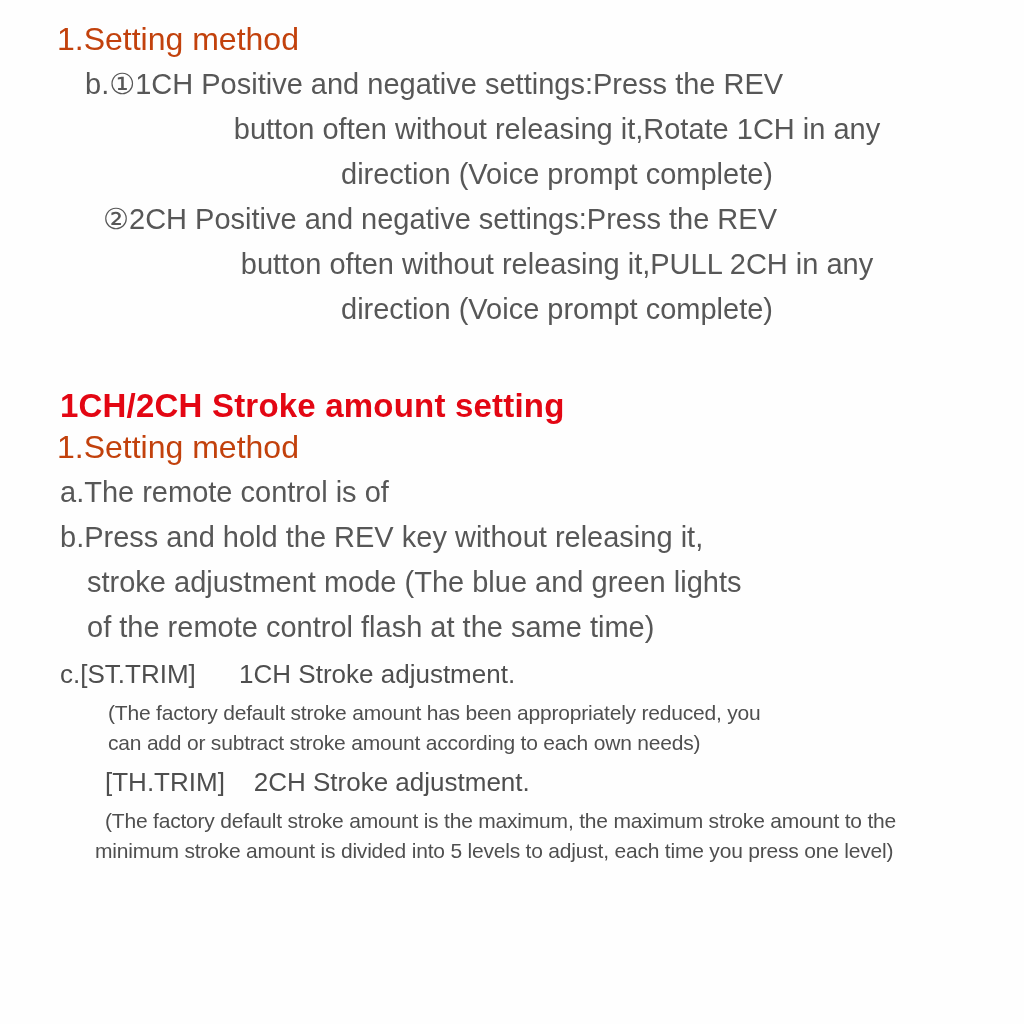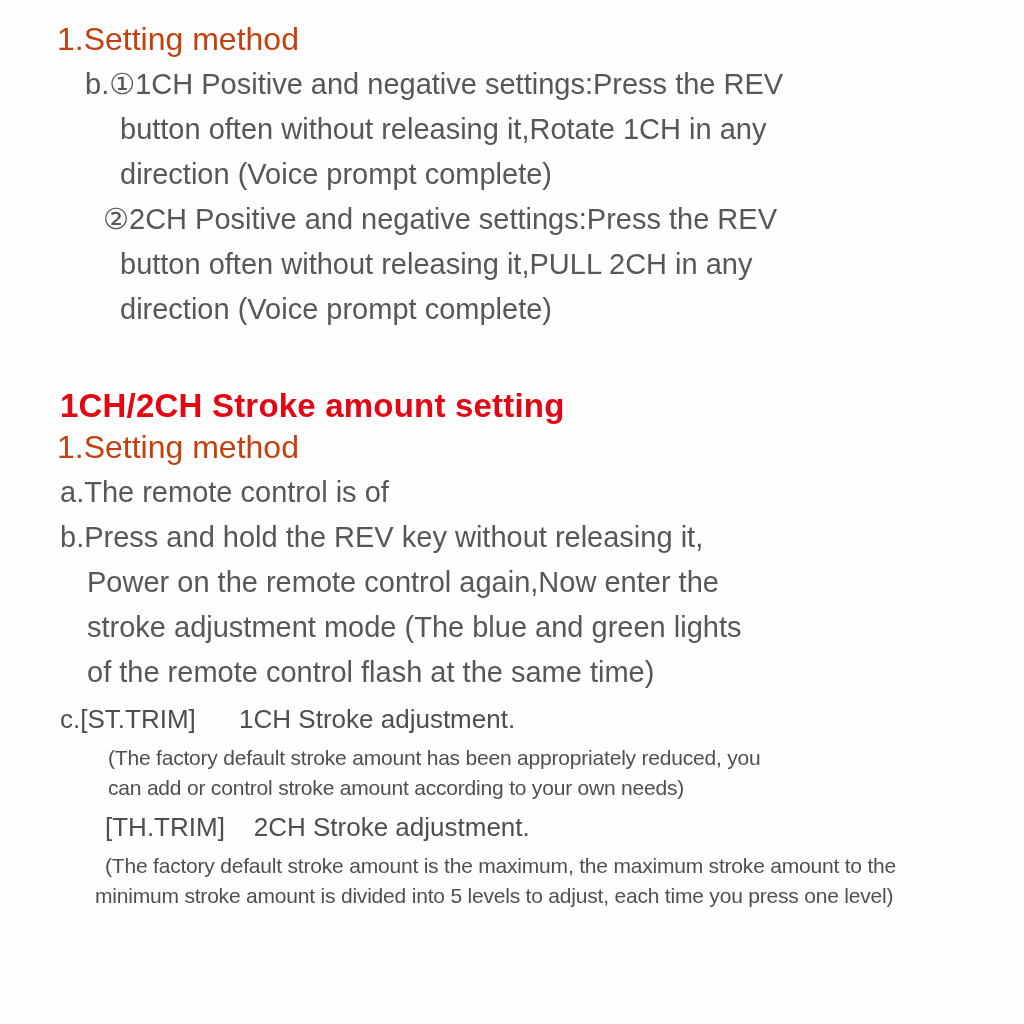--- a/index.html
+++ b/index.html
@@ -39,21 +39,21 @@
     margin: 0;
     font-size: 29px;
     line-height: 45px;
     font-weight: 400;
     color: #575757;
     white-space: pre-wrap;
   }
   .first-line { margin-top: 4px; }
   
   .ind-item  { margin-left: 25px; }  
-  .ind-cont  { margin-left: 60px; }  
+  .ind-cont  { margin-left: 60px; text-align: center; }  
   .ind-circ  { margin-left: 43px; }  
   
   .ind-cont2 { margin-left: 27px; }
   .section-stroke { margin-top: 54px; }
   .trim-line {
     font-size: 26px;
     line-height: 48px;
     color: #4e4e4e;
   }
   .trim-th { margin-left: 45px; }
@@ -82,26 +82,25 @@
     <p class="line ind-cont">button often without releasing it,PULL 2CH in any</p>
     <p class="line ind-cont">direction (Voice prompt complete)</p>
   </section>
 
   <section class="section-stroke">
     <h1 class="section-title">1CH/2CH Stroke amount setting</h1>
     <h2 class="method-heading">1.Setting method</h2>
 
     <p class="line first-line">a.The remote control is of</p>
     <p class="line">b.Press and hold the REV key without releasing it,</p>
-    <p class="line ind-cont2">Power on the remote control again,Now enter the</p>
     <p class="line ind-cont2">stroke adjustment mode (The blue and green lights</p>
     <p class="line ind-cont2">of the remote control flash at the same time)</p>
 
     <p class="line trim-line">c.[ST.TRIM]      1CH Stroke adjustment.</p>
     <p class="line note ind-note">(The factory default stroke amount has been appropriately reduced, you</p>
-    <p class="line note ind-note">can add or control stroke amount according to your own needs)</p>
+    <p class="line note ind-note">can add or subtract stroke amount according to each own needs)</p>
 
     <p class="line trim-line trim-th">[TH.TRIM]    2CH Stroke adjustment.</p>
     <p class="line note ind-note2">(The factory default stroke amount is the maximum, the maximum stroke amount to the</p>
     <p class="line note ind-note3">minimum stroke amount is divided into 5 levels to adjust, each time you press one level)</p>
   </section>
 
 </div>
 
 </body></html>

